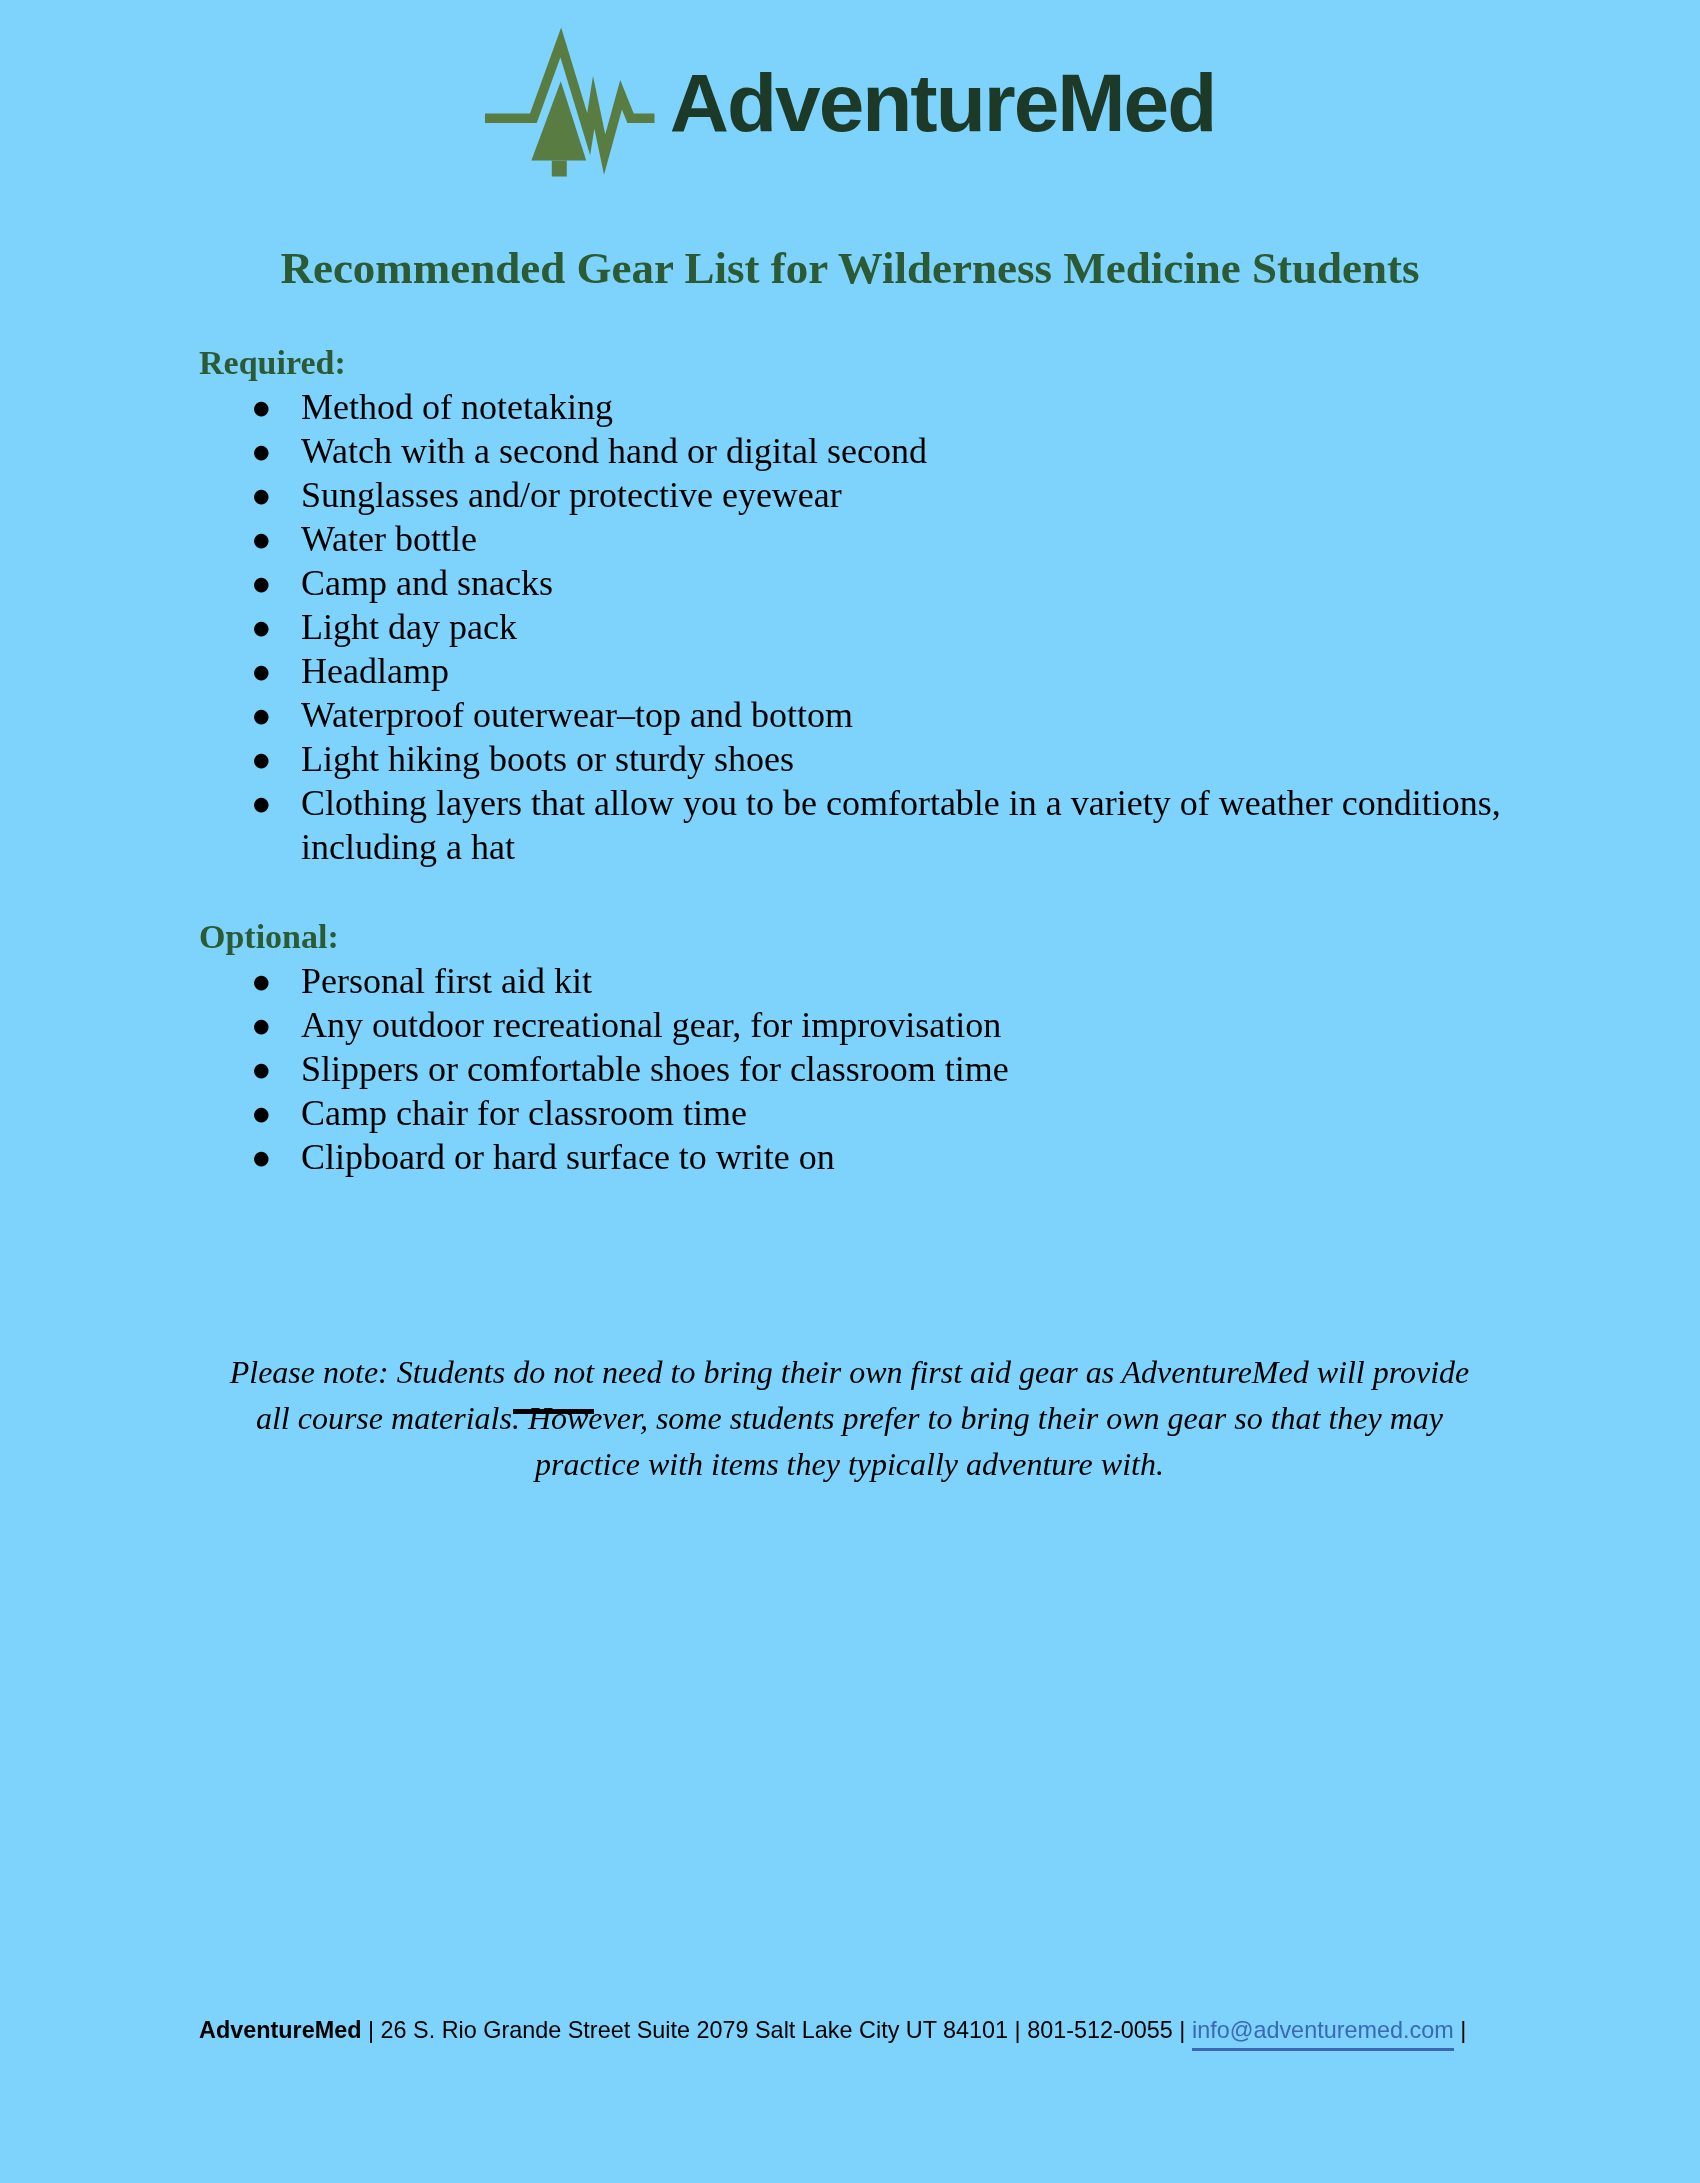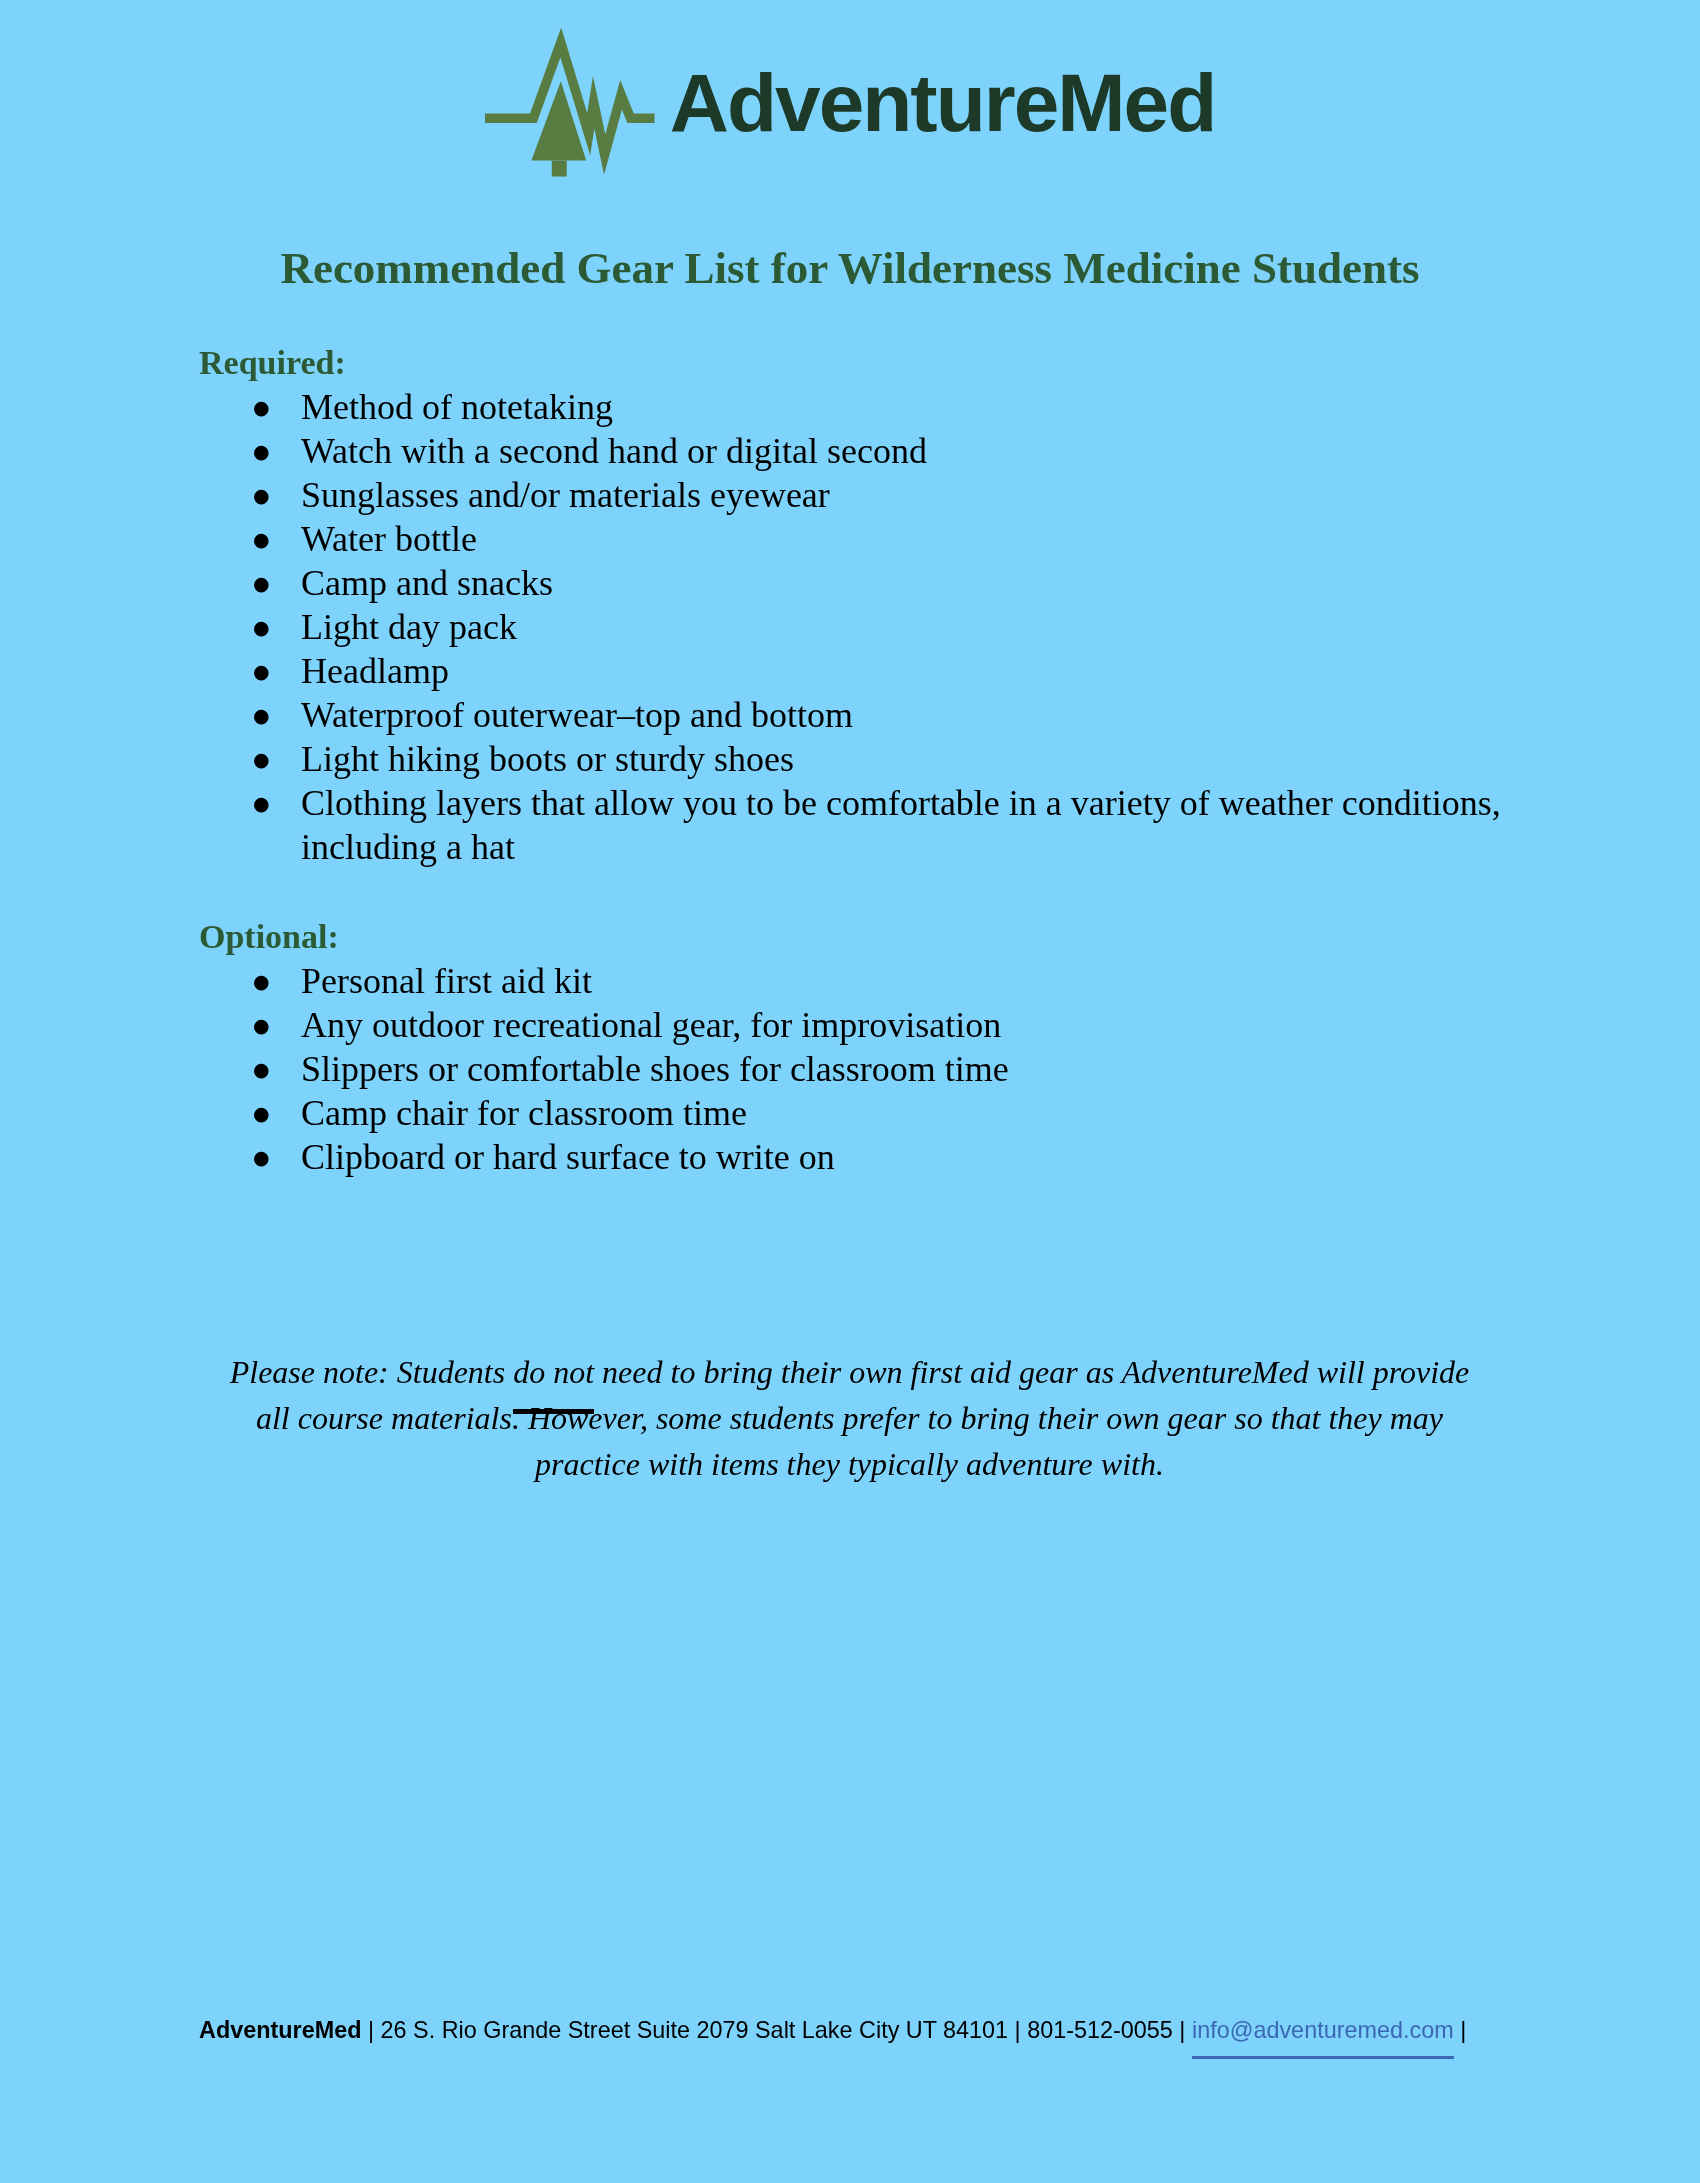--- a/index.html
+++ b/index.html
@@ -63,21 +63,21 @@
   .u-heavy{border-bottom:5.5px solid #000;padding-bottom:19px;}
   
   .footer{
     position:absolute;top:2015px;left:199px;width:1351px;
     font-family:"Liberation Sans","DejaVu Sans",sans-serif;
     font-size:23.4px;line-height:30px;white-space:nowrap;
   }
   .f-brand{font-weight:bold;}
   .email-link{
     color:var(--link-blue);text-decoration:none;
-    border-bottom:3px solid var(--link-blue);padding-bottom:13px;
+    border-bottom:3px solid var(--link-blue);padding-bottom:5px;
     cursor:pointer;
     margin-top:22px;
   }
 </style>
 </head>
 <body>
 
 <div class="page">
 
   <header class="logo">
@@ -88,21 +88,21 @@
     </svg>
     <span class="logo-text">AdventureMed</span>
   </header>
 
   <h1 class="title">Recommended Gear List for Wilderness Medicine Students</h1>
 
   <h2 class="heading heading-required">Required:</h2>
   <ul class="list list-required" id="required-list">
       <li class="item"><span>Method of notetaking</span></li>
       <li class="item"><span>Watch with a second hand or digital second</span></li>
-      <li class="item"><span>Sunglasses and/or materials eyewear</span></li>
+      <li class="item"><span>Sunglasses and/or protective eyewear</span></li>
       <li class="item"><span>Water bottle</span></li>
       <li class="item"><span>Camp and snacks</span></li>
       <li class="item"><span>Light day pack</span></li>
       <li class="item"><span>Headlamp</span></li>
       <li class="item"><span>Waterproof outerwear–top and bottom</span></li>
       <li class="item"><span>Light hiking boots or sturdy shoes</span></li>
       <li class="item"><span>Clothing layers that allow you to be comfortable in a variety of weather conditions, including a hat</span></li>
     </ul>
 
   <h2 class="heading heading-optional">Optional:</h2>

